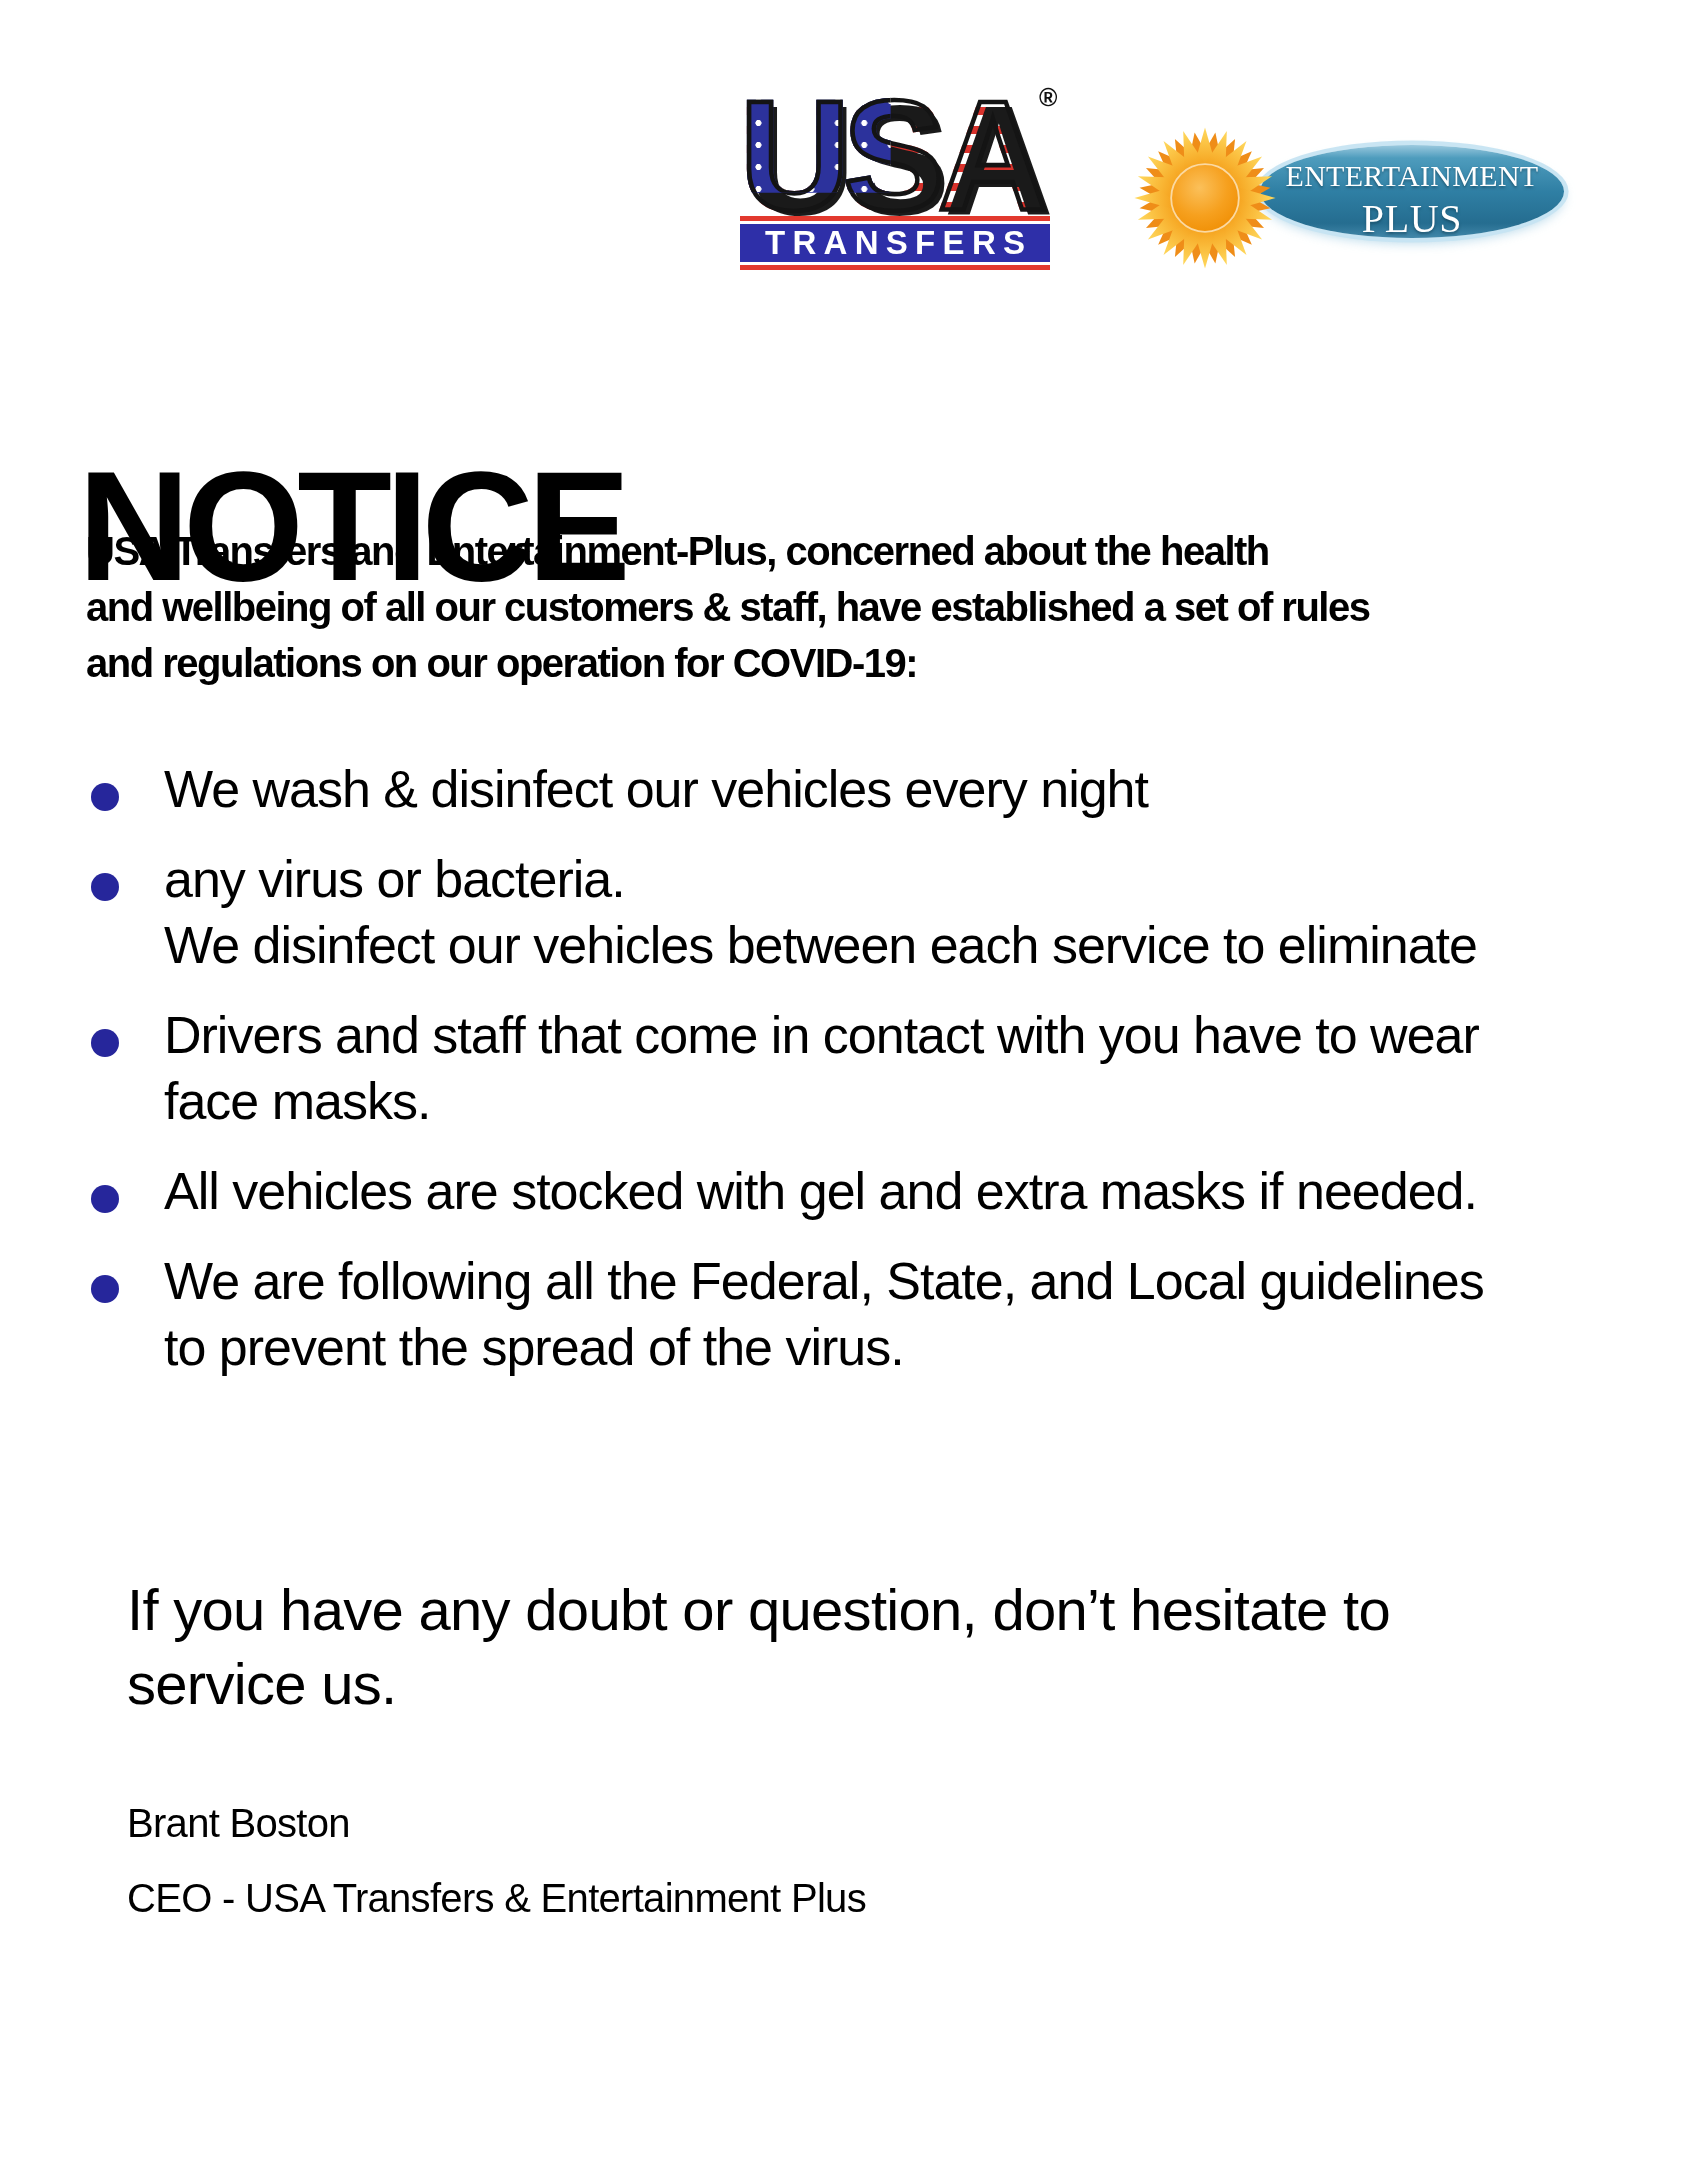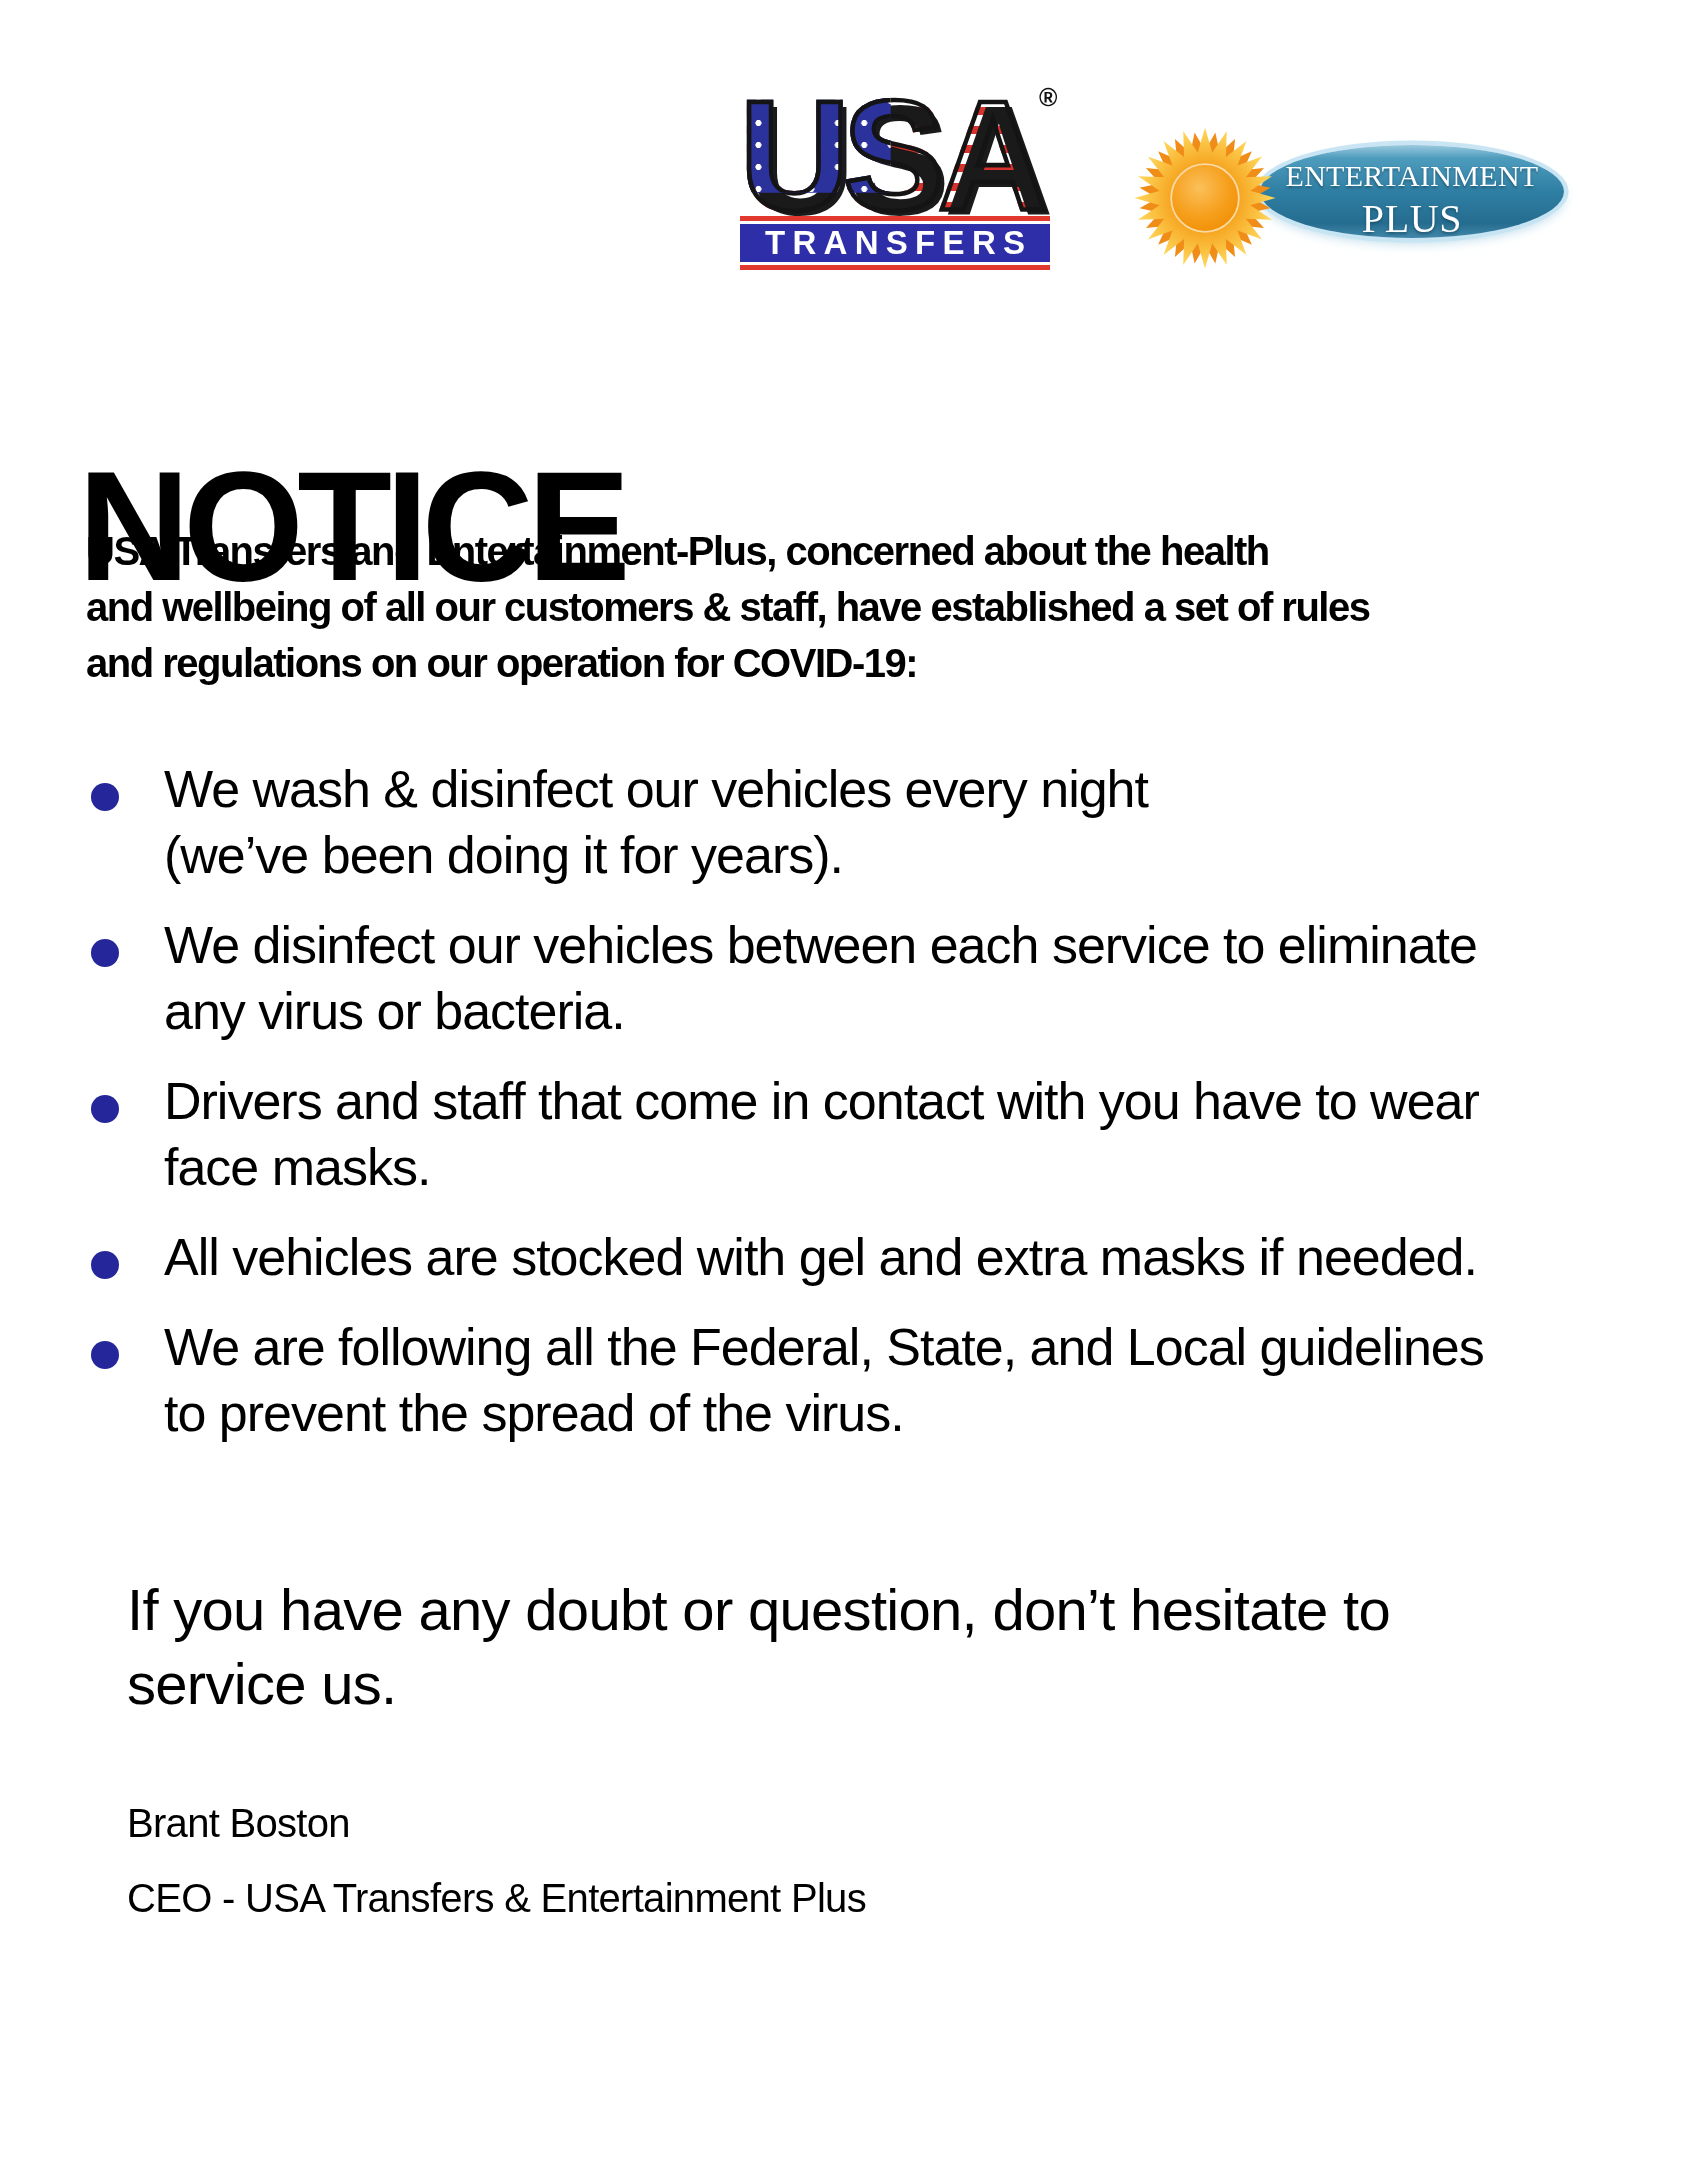--- a/index.html
+++ b/index.html
@@ -253,26 +253,25 @@
   <div class="intro">
     <div>USA Transfers and Entertainment-Plus, concerned about the health</div>
     <div>and wellbeing of all our customers &amp; staff, have established a set of rules</div>
     <div>and regulations on our operation for COVID-19:</div>
   </div>
 
   <ul class="bullets">
     <li>
       <span class="bullet-dot"></span>
       <div>We wash &amp; disinfect our vehicles every night</div>
-      <div>(we’ve been doing it for years).</div>
-    </li>
-    <li>
-      <span class="bullet-dot"></span>
+    </li>
+    <li>
+      <span class="bullet-dot"></span>
+      <div>any virus or bacteria.</div>
       <div>We disinfect our vehicles between each service to eliminate</div>
-      <div>any virus or bacteria.</div>
     </li>
     <li>
       <span class="bullet-dot"></span>
       <div>Drivers and staff that come in contact with you have to wear</div>
       <div>face masks.</div>
     </li>
     <li>
       <span class="bullet-dot"></span>
       <div>All vehicles are stocked with gel and extra masks if needed.</div>
     </li>

